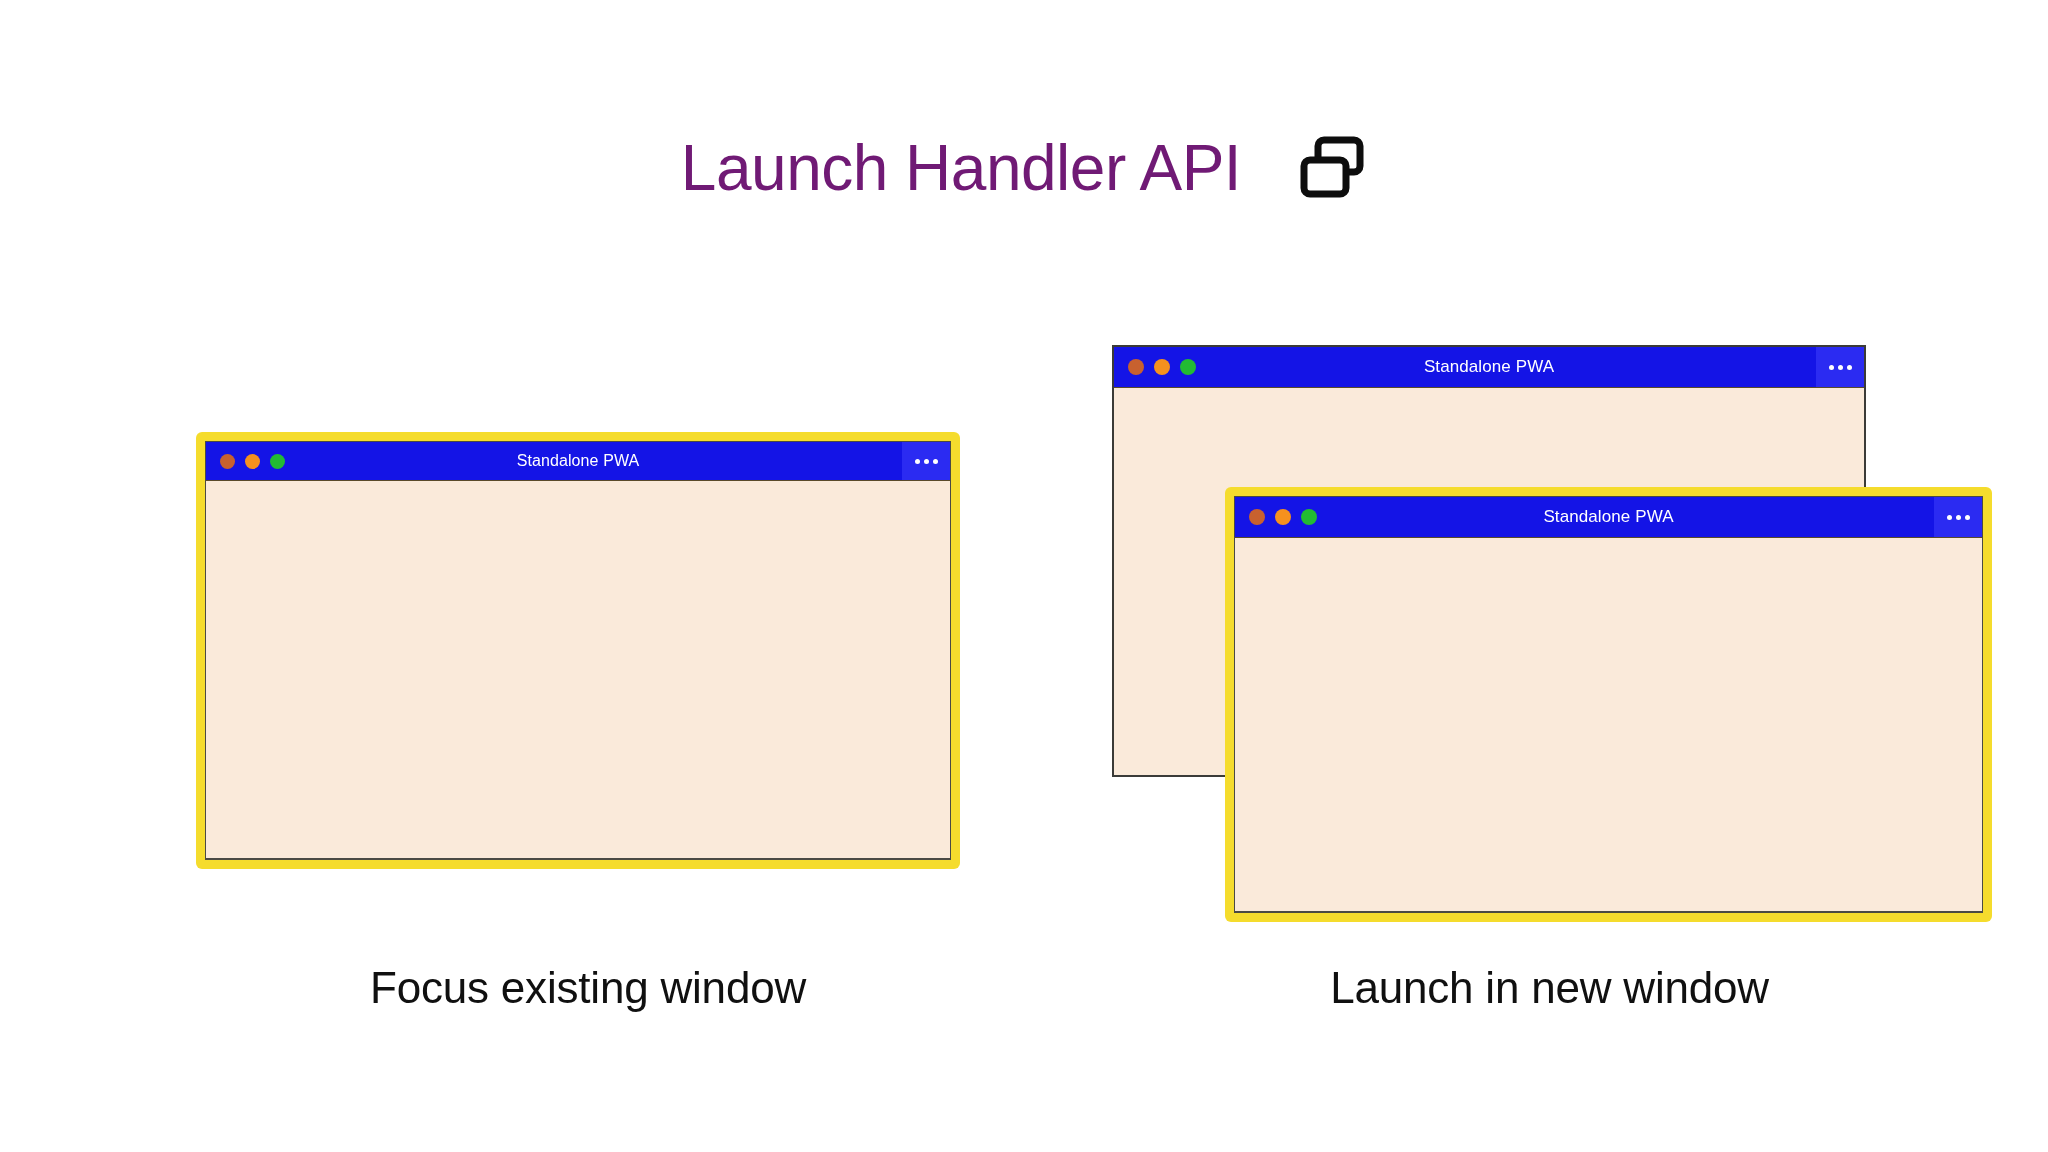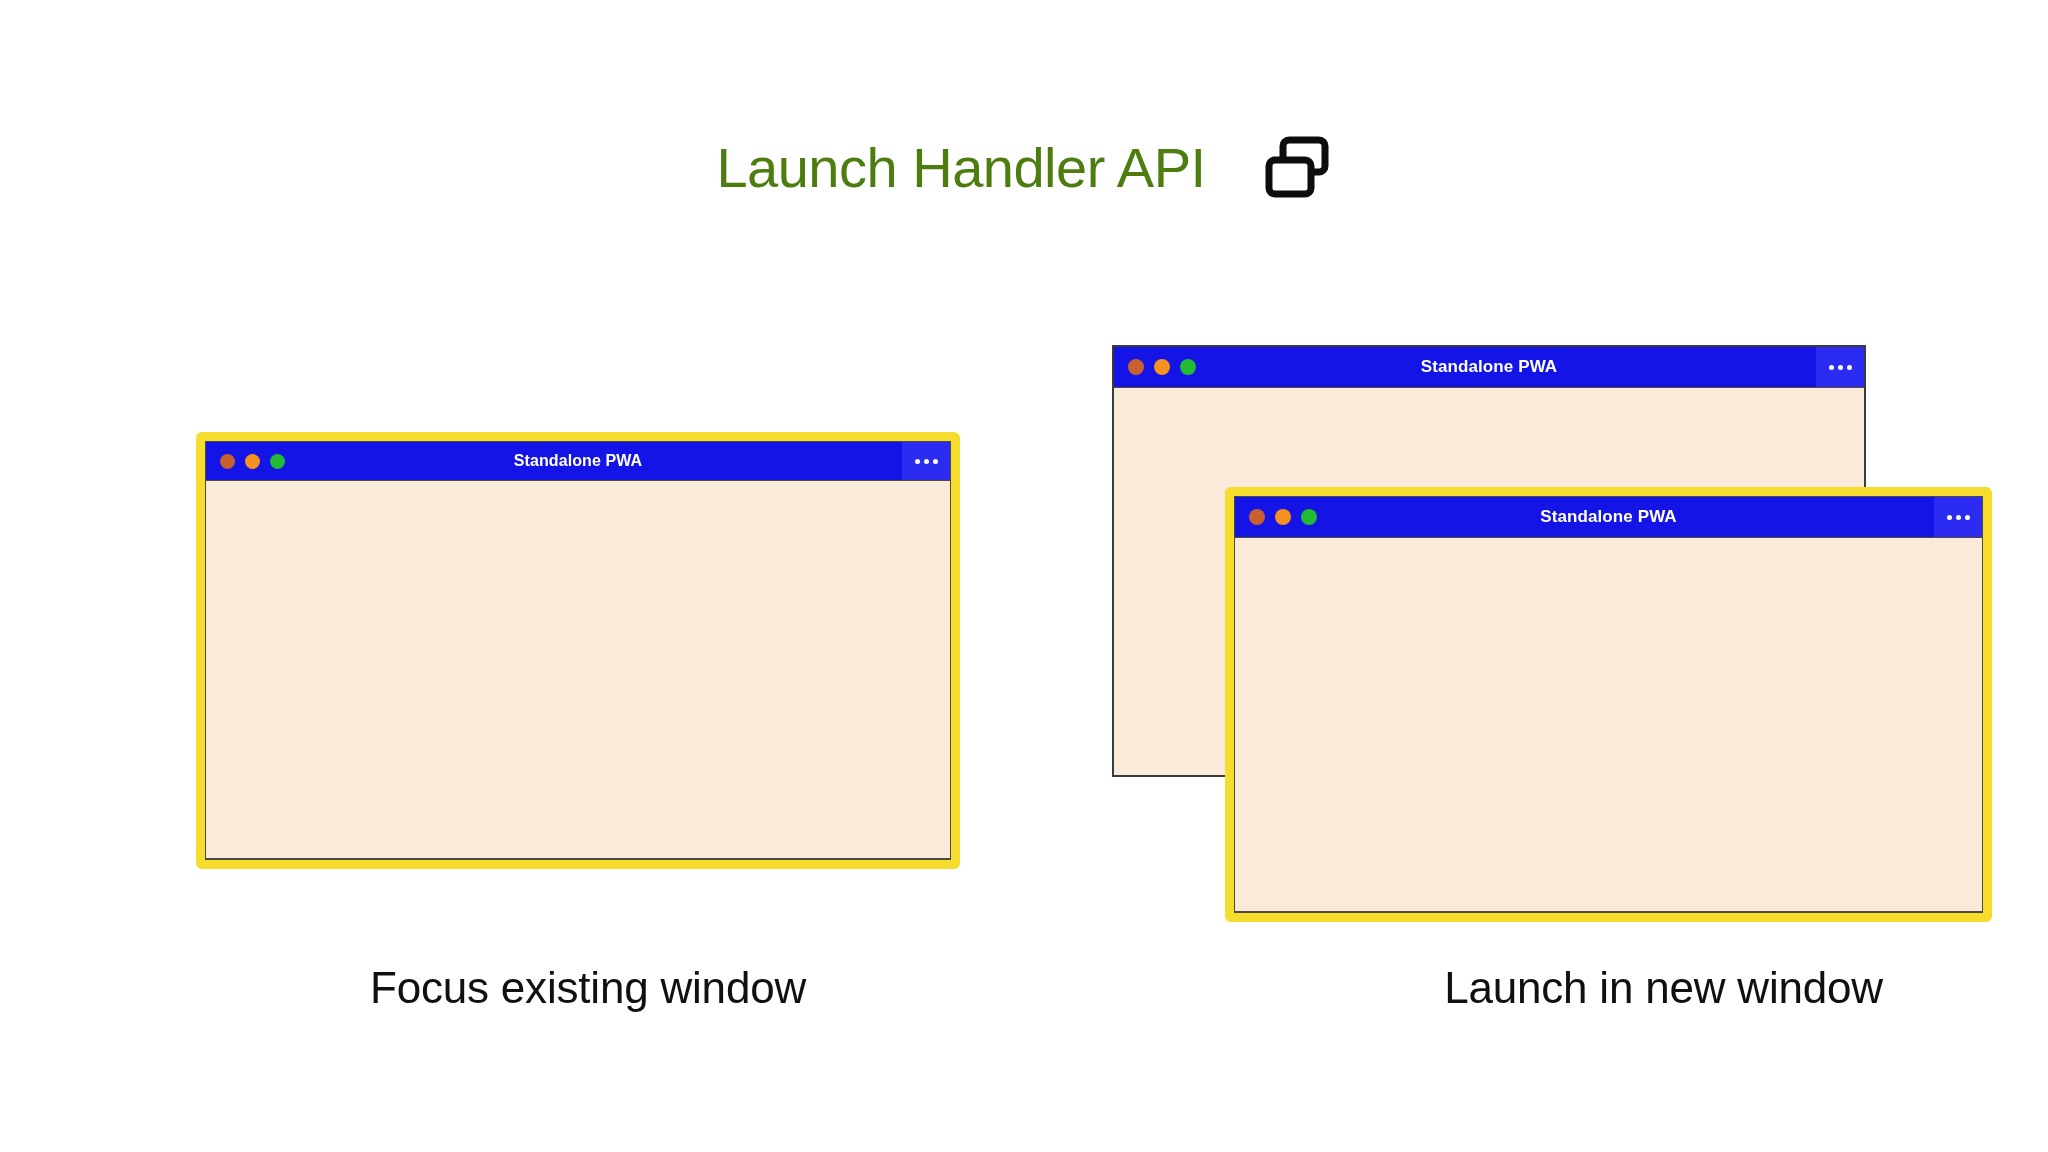--- a/index.html
+++ b/index.html
@@ -24,24 +24,24 @@
     left: 0;
     top: 118px;
     width: 2048px;
     height: 100px;
     display: flex;
     align-items: center;
     justify-content: center;
     gap: 56px;
   }
   .heading-title {
-    font-size: 56px;
+    font-size: 64px;
     font-weight: 400;
     letter-spacing: -0.5px;
-    color: #4d7c0f;
+    color: #701a75;
     line-height: 1;
     white-space: nowrap;
   }
   .heading-icon {
     display: block;
     width: 70px;
     height: 70px;
     flex: 0 0 auto;
   }
 
@@ -95,21 +95,21 @@
   .dot.close  { background: #C8612F; }
   .dot.min    { background: #F5911E; }
   .dot.max    { background: #22BB33; }
 
   .win-title {
     position: absolute;
     left: 0;
     right: 0;
     text-align: center;
     color: #ffffff;
-    font-weight: 700;
+    font-weight: 400;
     letter-spacing: 0.1px;
     pointer-events: none;
     white-space: nowrap;
   }
   .menu-btn {
     margin-left: auto;
     flex: 0 0 auto;
     align-self: stretch;
     background: #2B2BF2;
     display: flex;
@@ -169,21 +169,21 @@
     display: flex;
     align-items: center;
     justify-content: center;
     font-size: 44px;
     font-weight: 400;
     letter-spacing: -0.2px;
     color: #101010;
     white-space: nowrap;
   }
   #caption-left  { left: 206px;  width: 764px; }
-  #caption-right { left: 1280px; width: 767px; }
+  #caption-right { left: 1166px; width: 767px; }
 </style>
 </head>
 <body style="background: rgb(255, 255, 255);">
 
 <div class="heading">
   <div class="heading-title">Launch Handler API</div>
   <span class="heading-icon">
     <svg viewBox="0 0 70 70" width="70" height="70" aria-hidden="true">
       <rect x="21" y="7" width="42" height="32" rx="6" ry="6" fill="none" stroke="#0d0d0d" stroke-width="7"></rect>
       <rect x="7" y="27" width="42" height="34" rx="6" ry="6" fill="#ffffff" stroke="#0d0d0d" stroke-width="7"></rect>

